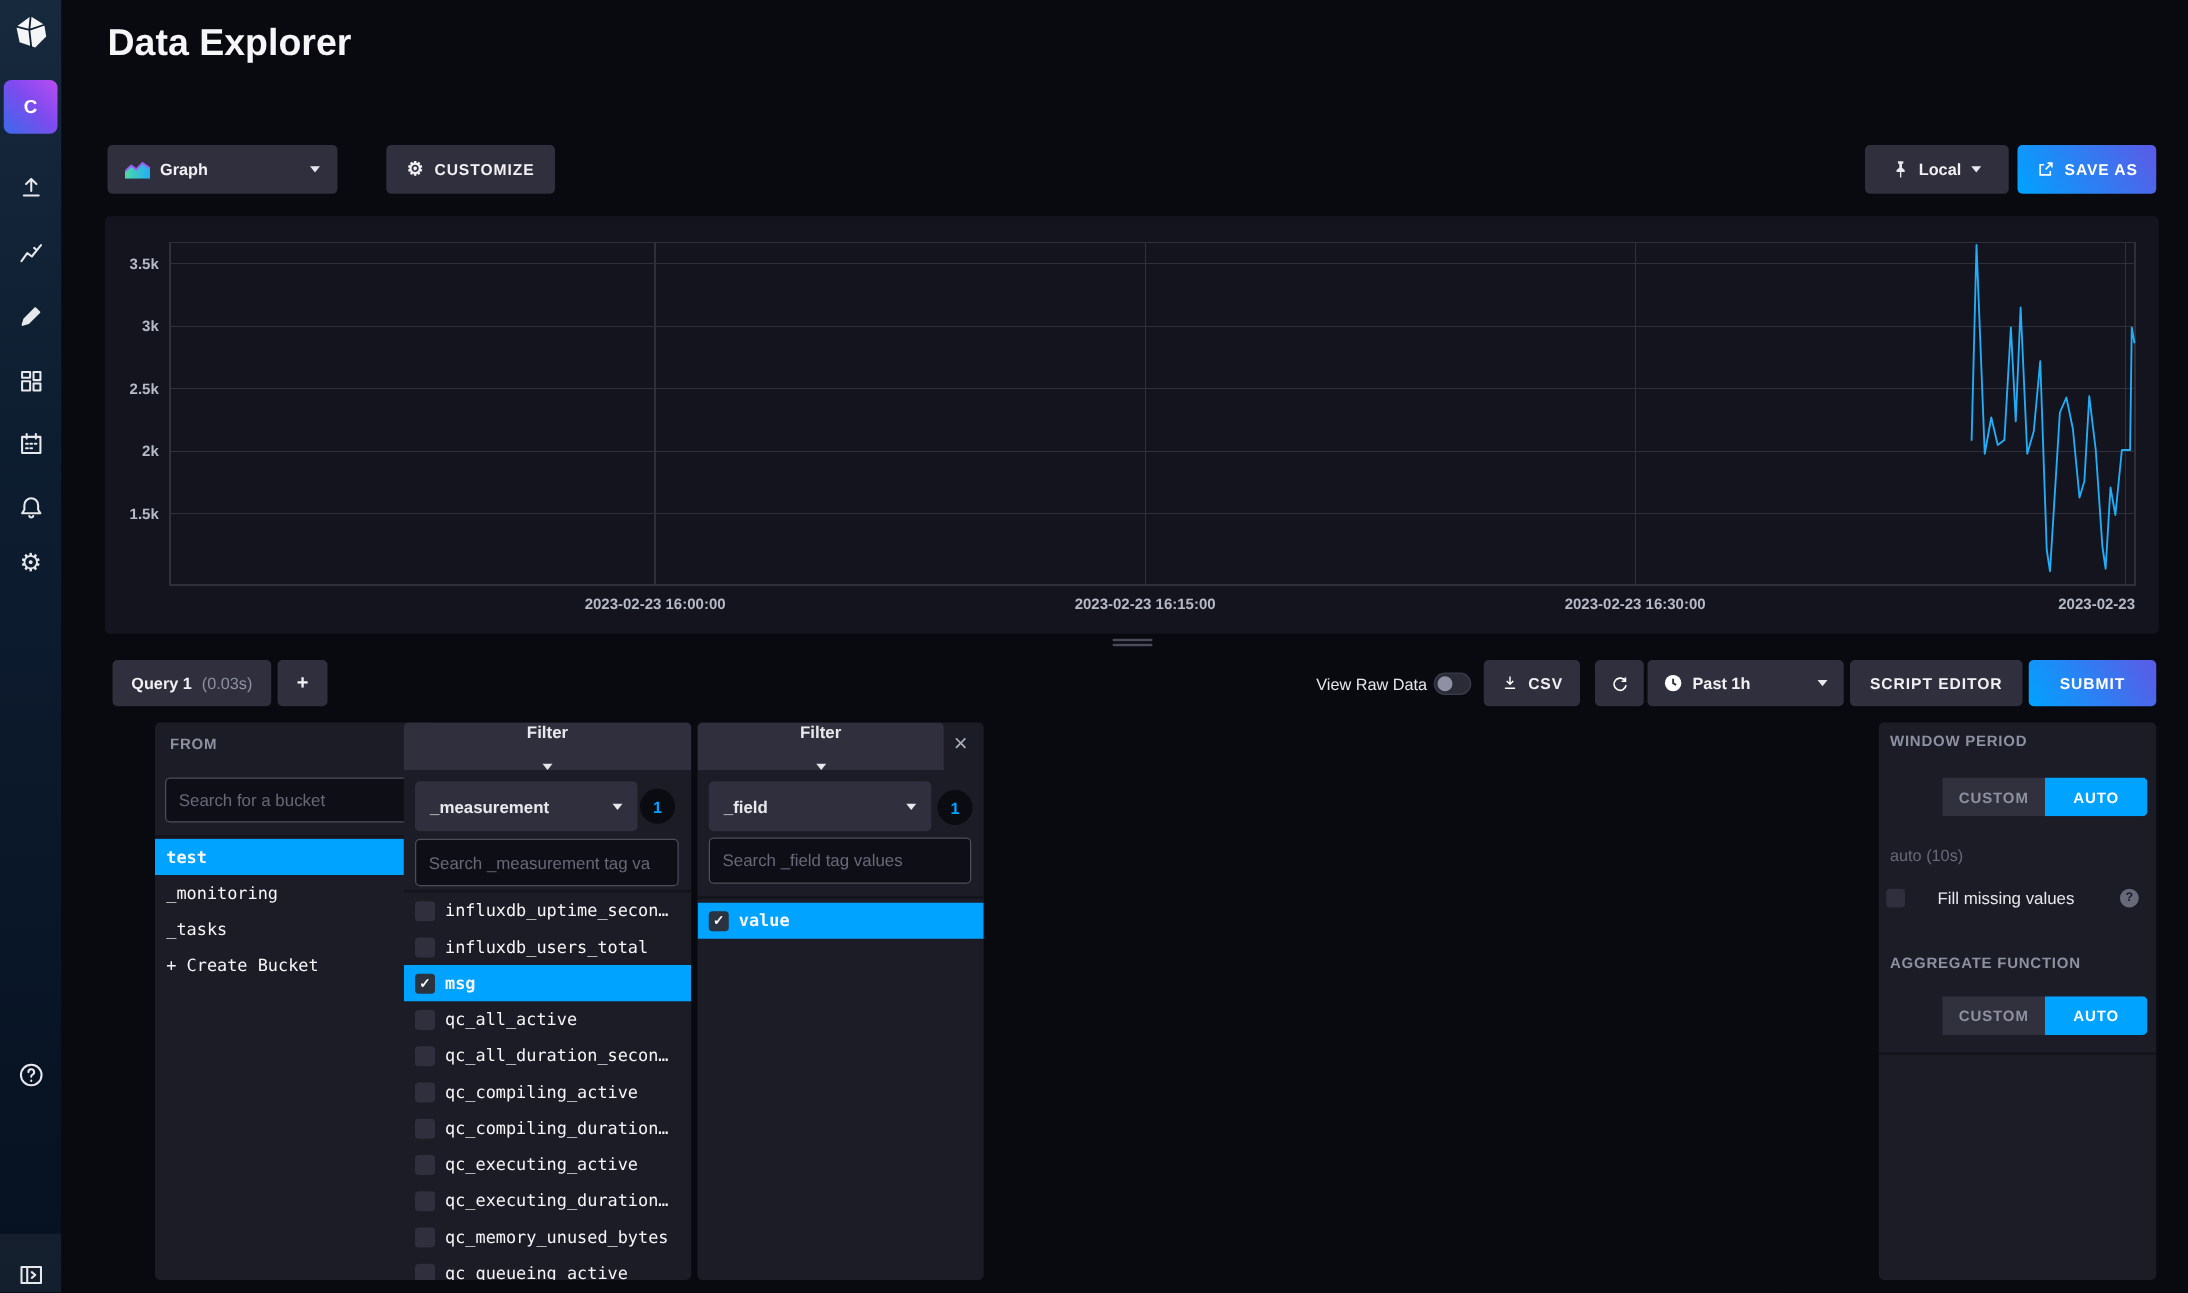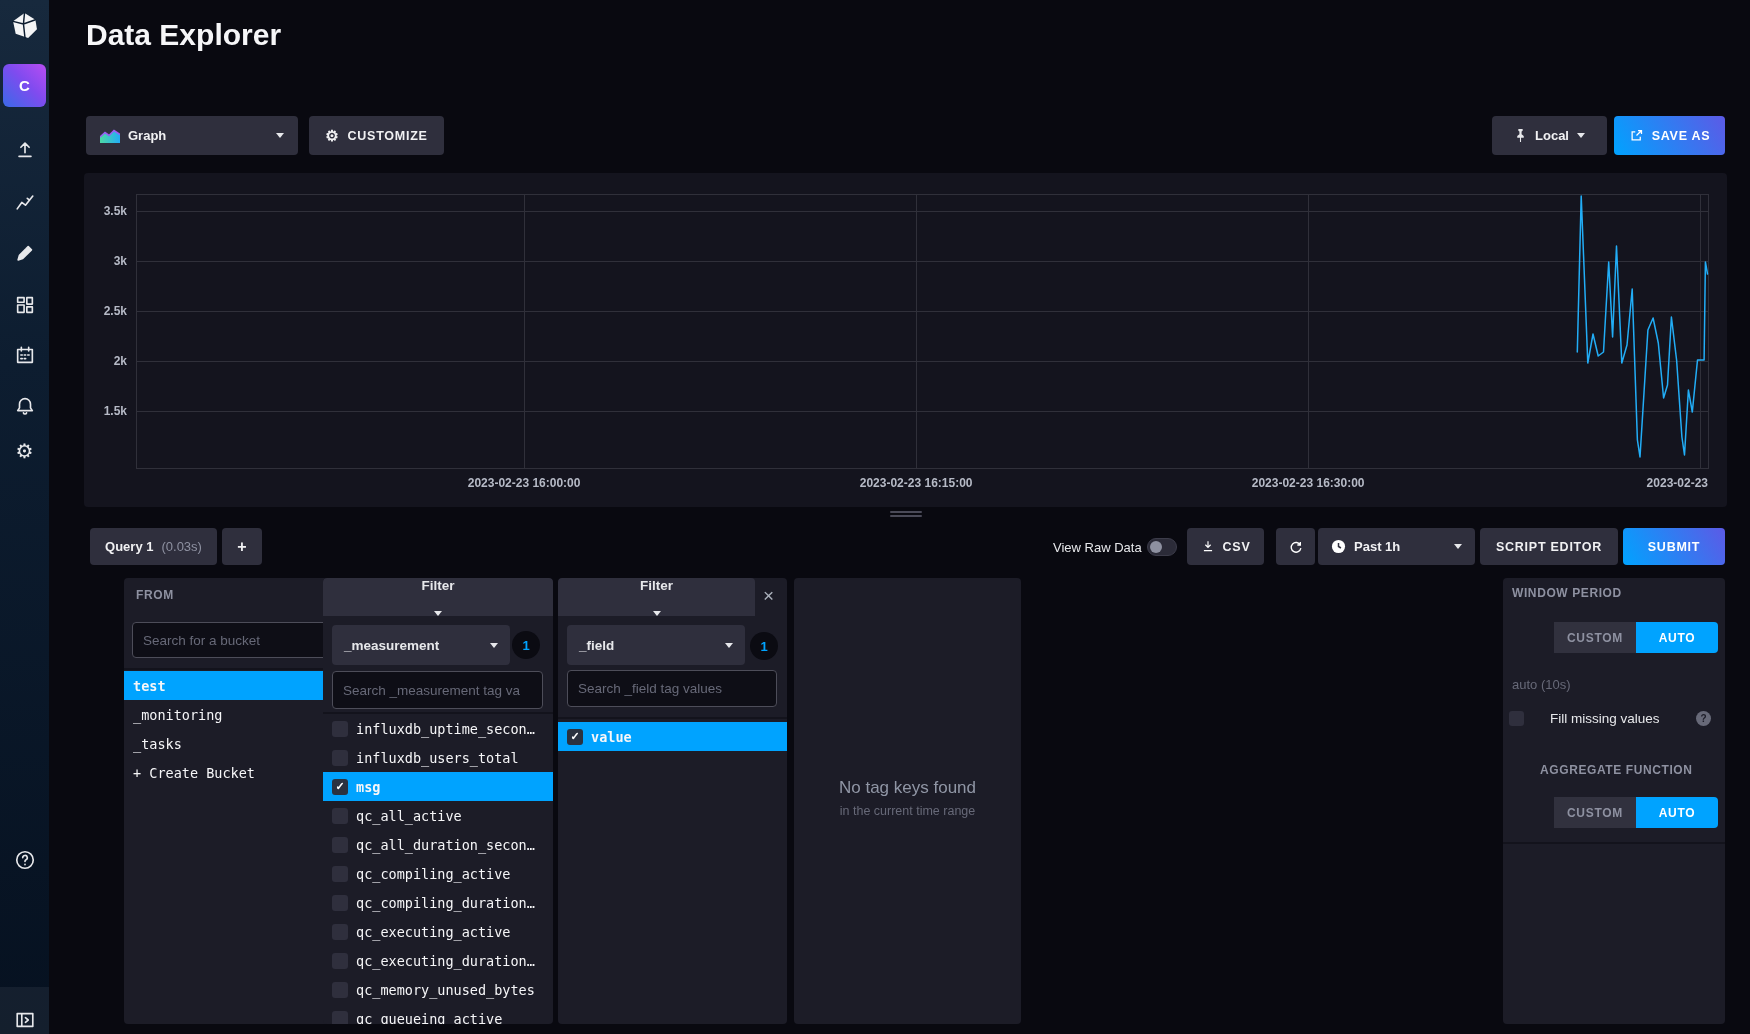--- a/index.html
+++ b/index.html
@@ -146,21 +146,21 @@
     <div id="sidebar-bottom-strip"></div>
     <div class="nav-btn" style="top:998px;">
       <svg width="22" height="22" viewBox="0 0 24 24">
           <path d="M3.5 5 h17 v14 h-17 z M8.5 5 v14 M12.5 9.5 L15.5 12 L12.5 14.5"></path>
         </svg>
     </div>
   </nav>
 
   <h1 id="page-title">Data Explorer</h1>
 
-  <div class="btn" style="left:86px; top:116px; width:212px; justify-content:flex-start; padding:12px 14px;">
+  <div class="btn" style="left:86px; top:116px; width:184px; justify-content:flex-start; padding:12px 14px;">
     <svg width="20" height="14" viewBox="0 0 20 14">
       <defs>
           <linearGradient id="gi" x1="0" y1="0" x2="1" y2="0">
         <stop offset="0" stop-color="#4ed8a4"></stop>
             <stop offset="1" stop-color="#22ADF6"></stop>
           </linearGradient>
         </defs>
       <polygon points="0,14 0,8 5,3.5 9,6.5 14,1.5 20,5.5 20,14" fill="url(#gi)"></polygon>
       <polyline points="0,8 5,3.5 9,6.5 14,1.5 20,5.5" fill="none" stroke="#9b5ef2" stroke-width="1.6"></polyline>
     </svg>
@@ -354,38 +354,34 @@
     <input class="search-input" style="left: 9px; top: 92px; width: 210px; height: 37px;" placeholder="Search _field tag values">
     <div class="divider" style="top:139px;"></div>
     <div class="list" style="top:144px;" id="field-list">
         <div class="list-row selected">
           <span class="checkbox">✓</span>
           <span>value</span>
         </div>
       </div>
   </div>
 
-  <div class="card" id="empty-card" style="left:794px; width:227px;">
-    <div class="t1">No tag keys found</div>
-    <div class="t2">in the current time range</div>
-  </div>
 
   <div class="card" style="left:1503px; width:222px;">
     <span class="card-label" style="left:9px; top:8px;">WINDOW PERIOD</span>
     <div class="seg" style="top:44px;">
       <div class="off">CUSTOM</div>
       <div class="on">AUTO</div>
     </div>
     <span class="hint" style="left:9px; top:99px;">auto (10s)</span>
     <div class="fill-row" style="top:133px;">
       <span class="small-box"></span>
       <span style="font-size:13.5px;">Fill missing values</span>
       <span class="q-badge">?</span>
     </div>
-    <span class="card-label" style="left:9px; top:185px;margin-left:28px;">AGGREGATE FUNCTION</span>
+    <span class="card-label" style="left:9px; top:185px;">AGGREGATE FUNCTION</span>
     <div class="seg" style="top:219px;">
       <div class="off">CUSTOM</div>
       <div class="on">AUTO</div>
     </div>
     <div class="divider" style="top:264px;"></div>
   </div>
 
 </div>
 
 </body></html>

